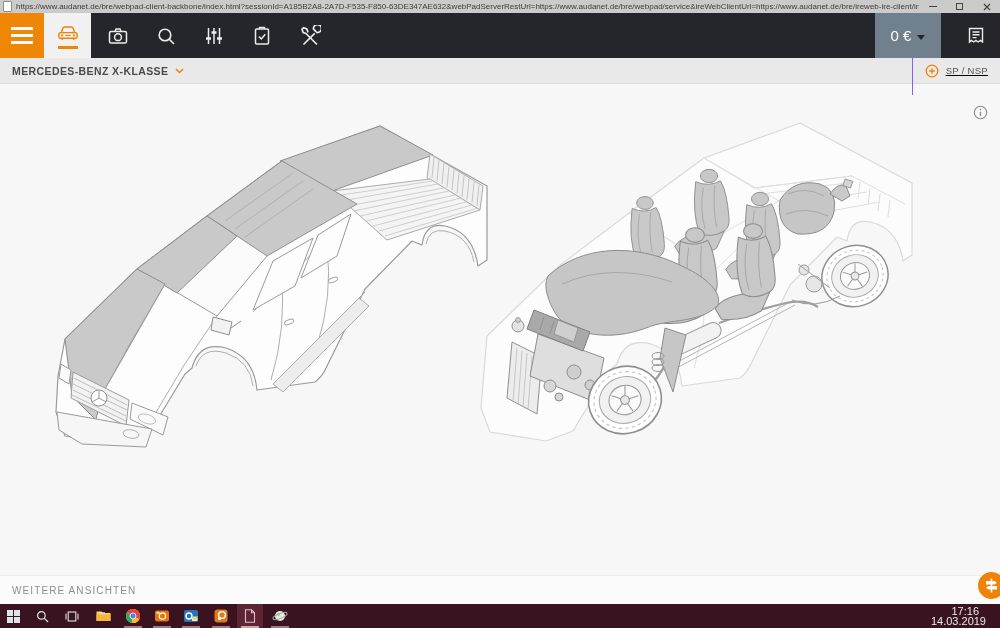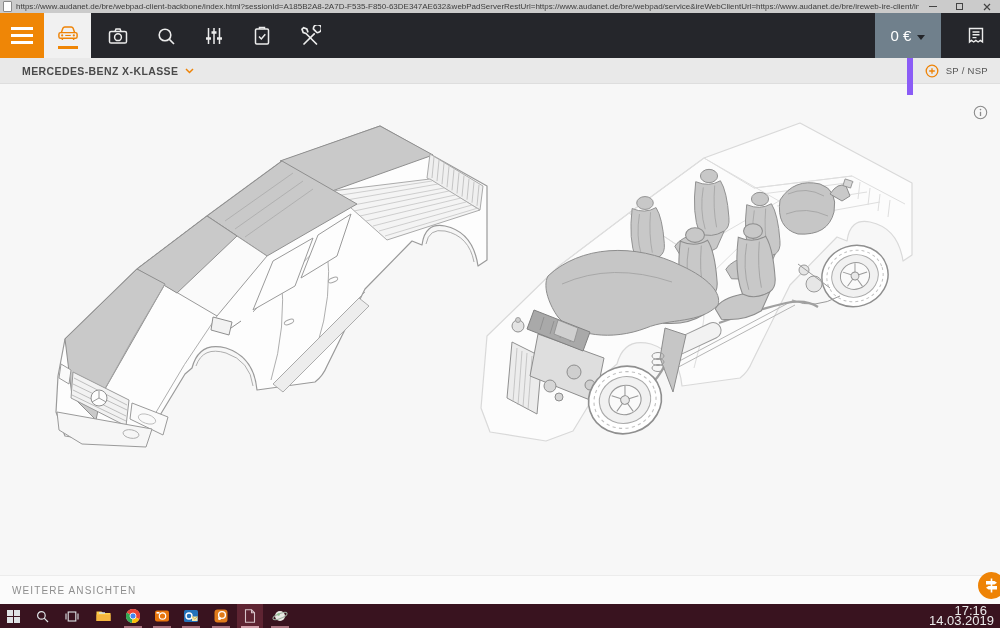--- a/index.html
+++ b/index.html
@@ -30,44 +30,44 @@
          display:flex;align-items:center;justify-content:center;gap:6px;cursor:pointer;}
   .price-label{color:#fff;font-size:15px;}
   .caret{width:0;height:0;border-left:4px solid transparent;border-right:4px solid transparent;
          border-top:5px solid #23252a;margin-top:3px;}
   .receipt-btn{position:absolute;left:952px;top:0;width:48px;height:45px;
                display:flex;align-items:center;justify-content:center;cursor:pointer;}
 
   
   .breadcrumb{position:absolute;top:58px;left:0;right:0;height:26px;background:#e9e9e9;
               border-bottom:1px solid #dedede;box-sizing:border-box;display:flex;align-items:center;z-index:10;}
-  .bc-left{display:flex;align-items:center;margin-left:22px;cursor:pointer;}
+  .bc-left{display:flex;align-items:center;margin-left:12px;cursor:pointer;}
   .bc-title{font-size:10.5px;font-weight:bold;color:#4a4a4a;letter-spacing:.4px;}
   .bc-right{margin-left:auto;height:100%;display:flex;align-items:center;gap:7px;
-            border-left:6px solid #8b5cf6;padding:12px 12px;cursor:pointer;}
+            border-left:1px solid #8b5cf6;padding:12px 12px;cursor:pointer;text-decoration:underline;}
   .bc-mode{font-size:9.5px;color:#555;letter-spacing:.3px;}
 
   
   .content{position:absolute;top:84px;left:0;right:0;bottom:24px;background:#f7f7f7;overflow:hidden;}
   .info-btn{position:absolute;top:21px;right:12px;cursor:pointer;}
   .truck-left{position:absolute;left:35px;top:30px;}
   .truck-right{position:absolute;left:462px;top:20px;}
   .footer{position:absolute;left:0;right:0;bottom:0;height:28px;background:#fbfbfb;
           border-top:1px solid #ececec;display:flex;align-items:center;}
   .footer-link{margin-left:12px;font-size:10px;color:#8e8e8e;letter-spacing:1.1px;cursor:pointer;text-align:right;}
   .signpost{position:absolute;right:-5px;bottom:5px;width:27px;height:27px;border-radius:50%;
             background:#ee8306;display:flex;align-items:center;justify-content:center;cursor:pointer;}
 
   
   .taskbar{position:absolute;left:0;right:0;bottom:0;height:24px;background:#39131f;overflow:hidden;z-index:40;}
   .tb-cell{position:absolute;top:0;width:26px;height:24px;display:flex;align-items:center;justify-content:center;cursor:pointer;}
   .tb-cell.running::after{content:"";position:absolute;left:4px;right:4px;bottom:0;height:2px;background:#a8727e;}
   .tb-cell.active{background:#5e2432;}
   .tb-cell.active::after{background:#d2a0ab;}
-  .clock{position:absolute;right:13px;top:2px;text-align:right;color:#e9e9e9;font-size:13px;line-height:10px;cursor:pointer;}
+  .clock{position:absolute;right:21px;top:2px;text-align:right;color:#e9e9e9;font-size:11px;line-height:10px;cursor:pointer;}
   .tb-date{margin-right:-7px;}
 </style>
 </head>
 <body>
 
 <div class="titlebar">
   <span class="tb-doc"></span>
   <span class="tb-url">https://www.audanet.de/bre/webpad-client-backbone/index.html?sessionId=A185B2A8-2A7D-F535-F850-63DE347AE632&amp;webPadServerRestUrl=https://www.audanet.de/bre/webpad/service&amp;ireWebClientUrl=https://www.audanet.de/bre/ireweb-ire-client/index.html&amp;dcmSessionId=A...</span>
   <span class="win-controls">
     <span class="win-btn">

